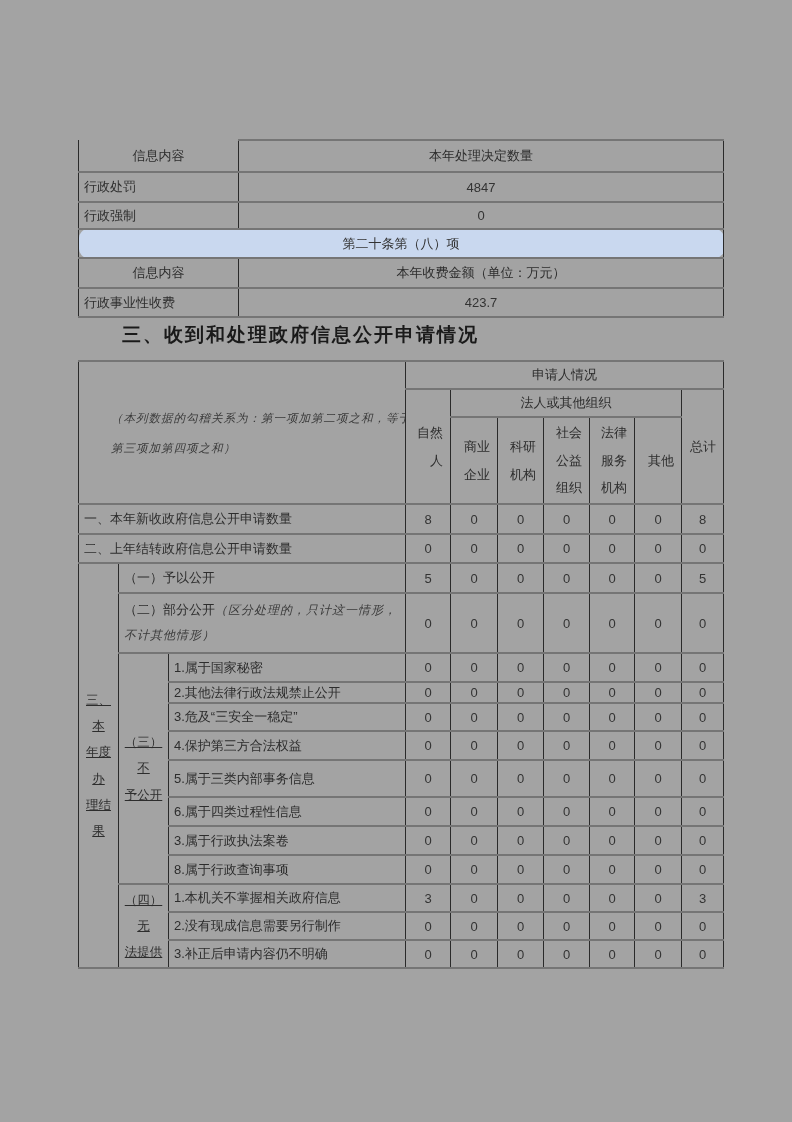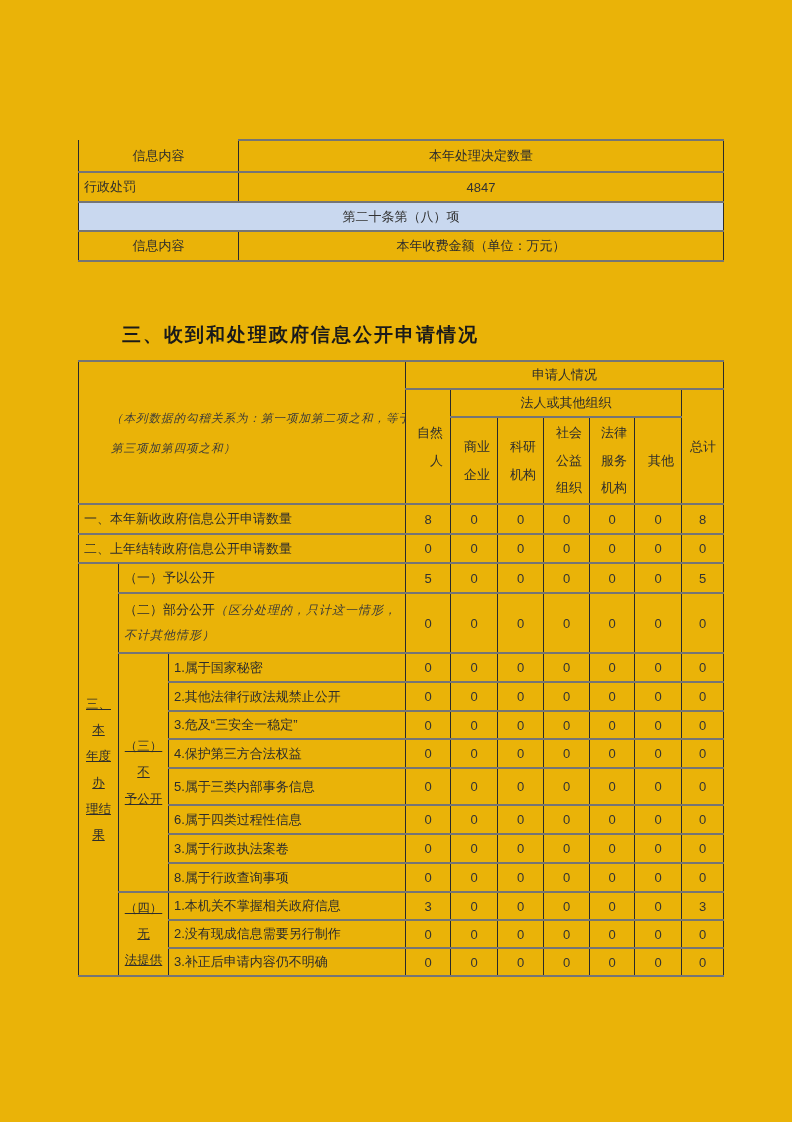--- a/index.html
+++ b/index.html
@@ -1,19 +1,19 @@
 <!DOCTYPE html>
 <html><head>
 <meta charset="utf-8">
 <style>
   html,body{margin:0;padding:0;background:#e8e8e8;}
   .page{
     position:relative;
     width:792px;height:1122px;
-    background:#eab308;
+    background:#a3a3a3;
     margin:0 auto;
     font-family:"Liberation Sans", sans-serif;
     color:#2d2d2d;
     overflow:hidden;
   }
   table{border-collapse:collapse;table-layout:fixed;}
   td{
     border-top:2px solid #757575;
     border-bottom:2px solid #757575;
     border-left:1.5px solid #2a2a2a;
@@ -80,26 +80,34 @@
       </colgroup>
     <tbody>
         <tr style="height:32px">
       <td class="ctr no-top">信息内容</td>
       <td class="ctr">本年处理决定数量</td>
     </tr>
     <tr style="height:30px">
       <td class="lbl">行政处罚</td>
       <td class="num">4847</td>
     </tr>
-    <tr style="height:29px">
-      <td colspan="2" class="band" style="background: rgb(201, 216, 239);">第二十条第（八）项</td>
+    <tr style="height:27px">
+      <td class="lbl">行政强制</td>
+      <td class="num">0</td>
+    </tr>
+    <tr style="height:29px">
+      <td colspan="2" class="band" style="background: rgb(201, 216, 239); border-radius: 9px;">第二十条第（八）项</td>
     </tr>
     <tr style="height:30px">
       <td class="ctr">信息内容</td>
       <td class="ctr">本年收费金额（单位：万元）</td>
+    </tr>
+    <tr style="height:29px">
+      <td class="lbl">行政事业性收费</td>
+      <td class="num">423.7</td>
     </tr>
   </tbody>
     </table>
 
   <div class="heading">三、收到和处理政府信息公开申请情况</div>
 
   <table class="t2">
     <colgroup>
       <col style="width:40px">
         <col style="width:50px">
@@ -187,21 +195,21 @@
       </td>
       <td class="lbl">1.属于国家秘密</td>
     <td class="num">0</td>
           <td class="num">0</td>
           <td class="num">0</td>
           <td class="num">0</td>
           <td class="num">0</td>
           <td class="num">0</td>
           <td class="num">0</td>
         </tr>
-    <tr style="height:29px">
+    <tr style="height:21px">
       <td class="lbl">2.其他法律行政法规禁止公开</td>
     <td class="num">0</td>
           <td class="num">0</td>
           <td class="num">0</td>
           <td class="num">0</td>
           <td class="num">0</td>
           <td class="num">0</td>
           <td class="num">0</td>
         </tr>
     <tr style="height:28px">

